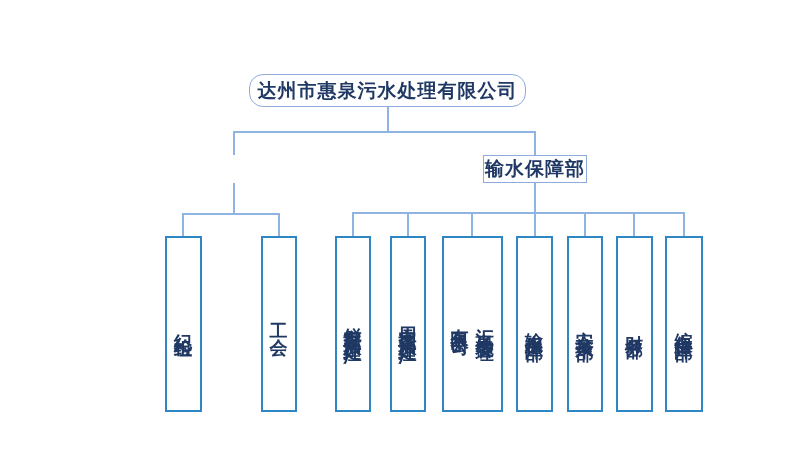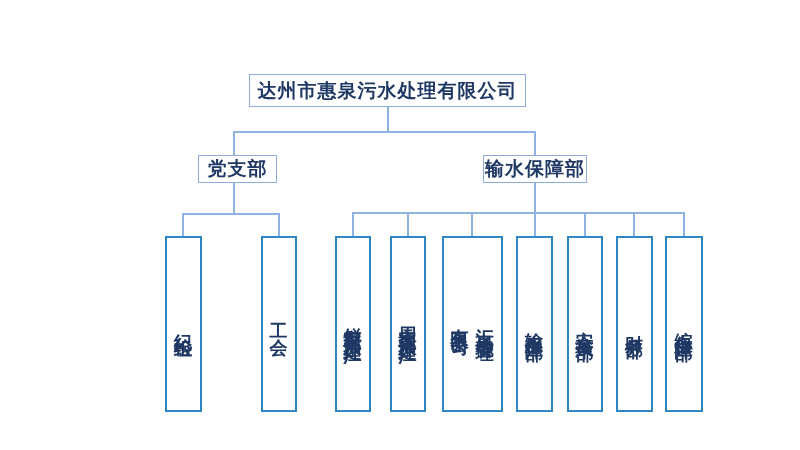--- a/index.html
+++ b/index.html
@@ -62,27 +62,24 @@
   <div class="line vline" style="left:534px; top:183px; height:30px;"></div>
   <div class="line hline" style="left:352px; top:212px; width:333px;"></div>
   <div class="line vline" style="left:352px; top:212px; height:25px;"></div>
   <div class="line vline" style="left:407px; top:212px; height:25px;"></div>
   <div class="line vline" style="left:471px; top:212px; height:25px;"></div>
   <div class="line vline" style="left:534px; top:212px; height:25px;"></div>
   <div class="line vline" style="left:584px; top:212px; height:25px;"></div>
   <div class="line vline" style="left:633px; top:212px; height:25px;"></div>
   <div class="line vline" style="left:683px; top:212px; height:25px;"></div>
 
-  <div class="box light" style="left:249px; top:74px; width:277px; height:33px;">
+  <div class="box light" style="left:249px; top:74px; width:277px; height:33px;border-radius:14px;">
     <span class="htext">达州市惠泉污水处理有限公司</span>
   </div>
 
-  <div class="box light" style="left:198px; top:155px; width:79px; height:28px;">
-    <span class="htext">党支部</span>
-  </div>
   <div class="box light" style="left:483px; top:155px; width:104px; height:28px;">
     <span class="htext">输水保障部</span>
   </div>
 
   <div class="box" style="left:165px; top:236px; width:37px; height:176px;">
     <span class="vtext">纪检组</span>
   </div>
   <div class="box" style="left:261px; top:236px; width:36px; height:176px;">
     <span class="vtext spread">工会</span>
   </div>

